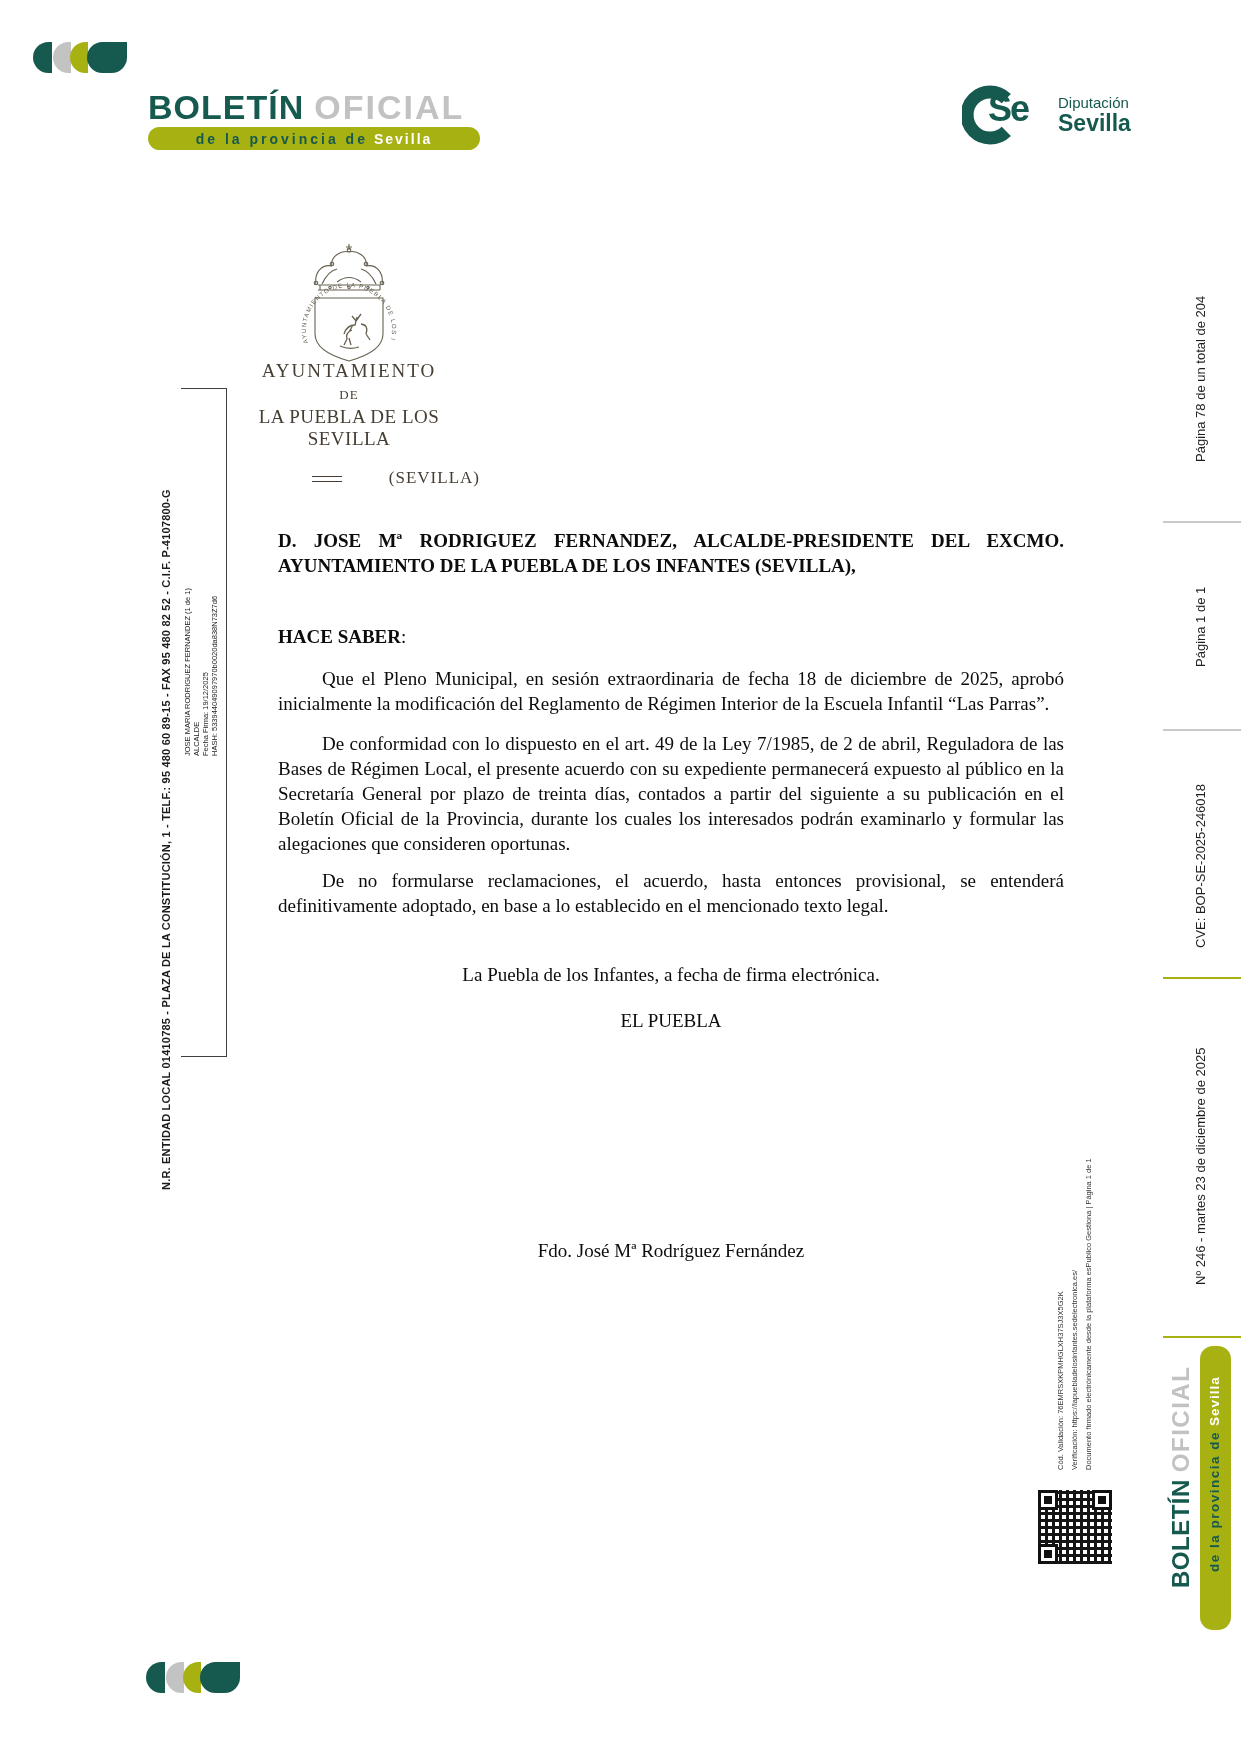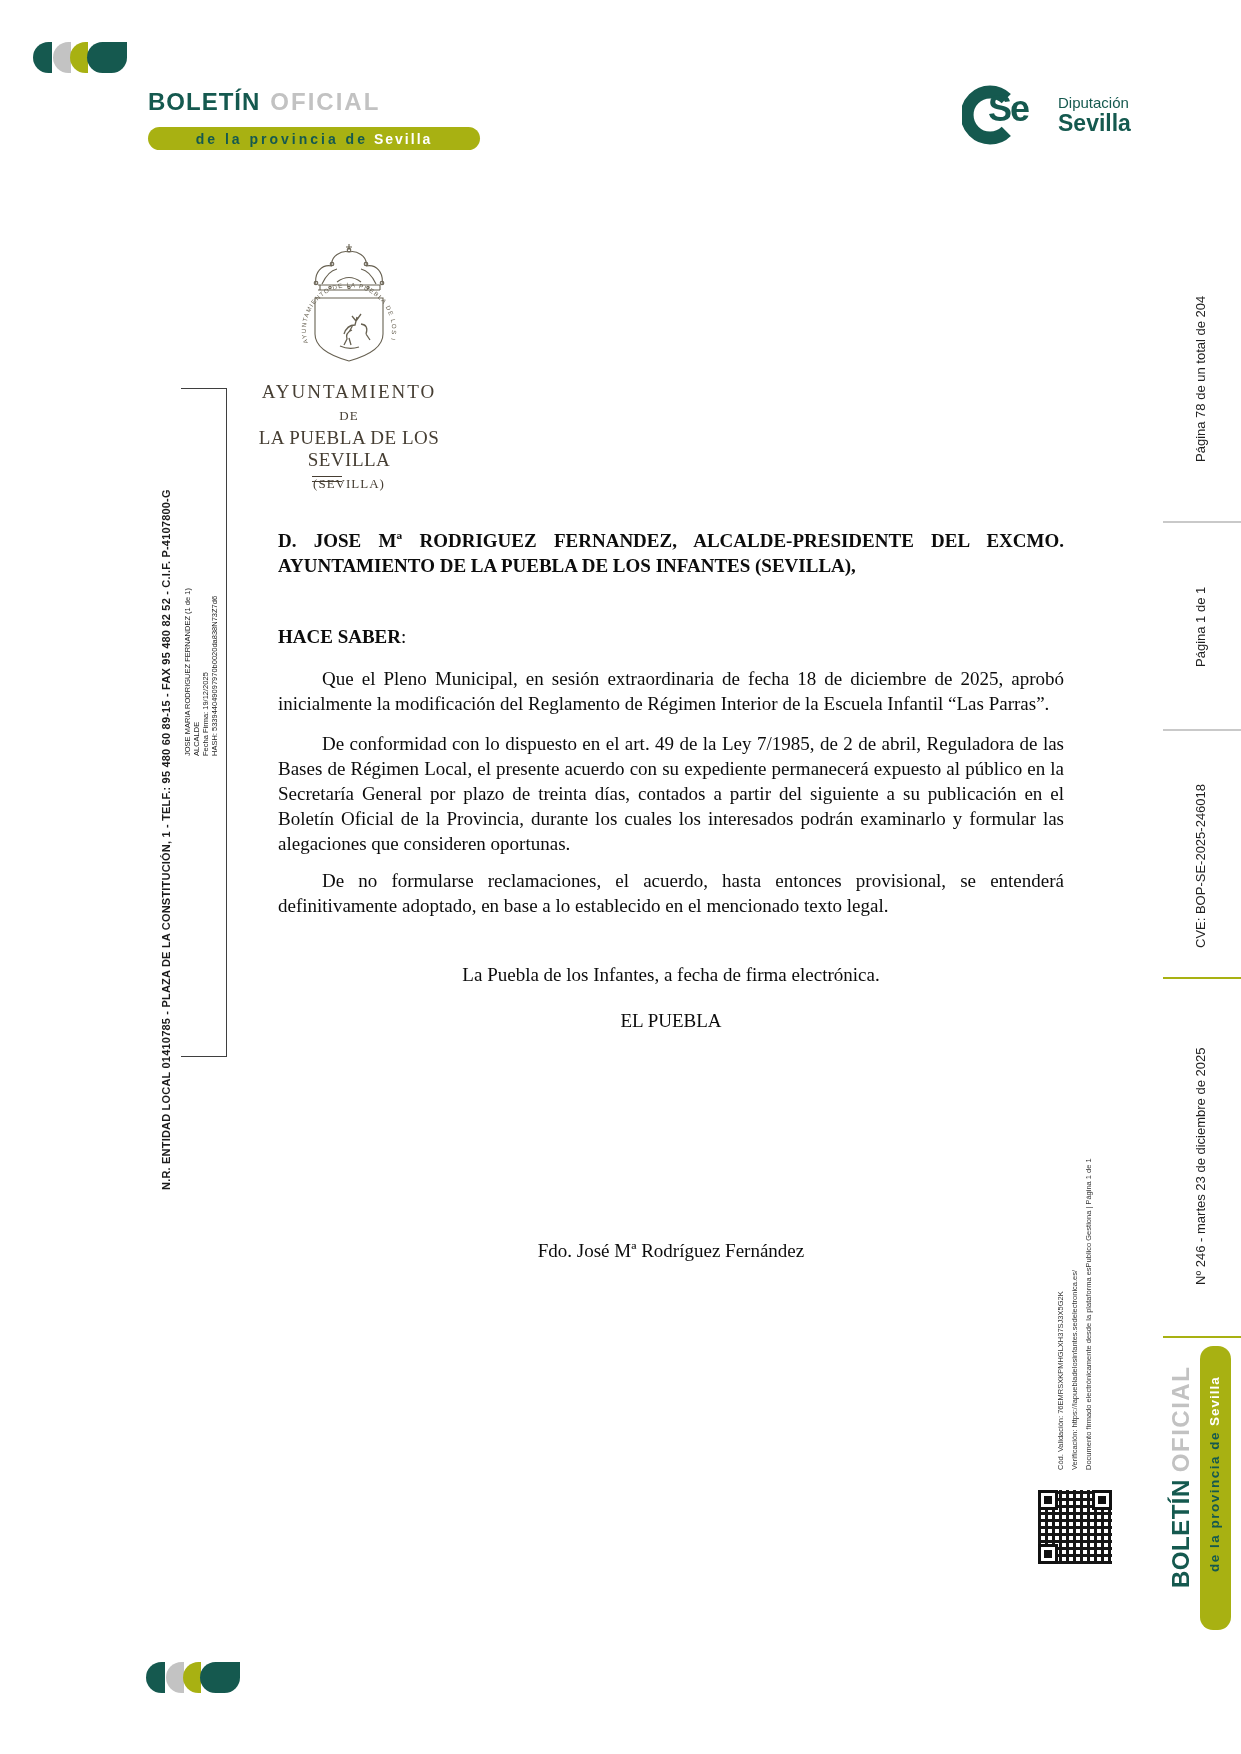--- a/index.html
+++ b/index.html
@@ -8,44 +8,44 @@
 
   
   .marks{position:absolute;width:96px;height:32px;}
   .marks span{position:absolute;top:0;height:31px;}
   .mk1{left:0;width:19px;border-radius:16px 0 0 16px;background:#15594f;}
   .mk2{left:20px;width:18px;border-radius:16px 0 0 16px;background:#c3c3c3;}
   .mk3{left:37px;width:18px;border-radius:16px 0 0 16px;background:#a8b112;}
   .mk4{left:54px;width:40px;border-radius:16px 0 16px 16px;background:#15594f;}
 
   .masthead-title{position:absolute;left:148px;top:88px;font-family:"Liberation Sans",sans-serif;
-      font-size:24px;font-weight:800;letter-spacing:1px;white-space:nowrap;}
+      font-size:34px;font-weight:800;letter-spacing:1px;white-space:nowrap;}
   .masthead-title .bol{color:#15594f;}
   .masthead-title .ofi{color:#c2c2c2;font-weight:700;margin-left:10px;letter-spacing:2px;}
   .province-band{position:absolute;left:148px;top:127px;width:332px;height:23px;border-radius:12px;
       background:#a8b112;display:flex;align-items:center;justify-content:center;
       font-family:"Liberation Sans",sans-serif;font-size:14px;white-space:nowrap;}
   .province-band .pv{color:#15594f;font-weight:600;letter-spacing:3px;}
   .province-band .cy{color:#fff;font-weight:800;letter-spacing:2px;margin-left:6px;}
 
   
   .dip-mark-svg{position:absolute;left:962px;top:84px;}
   .dip-se{position:absolute;left:988px;top:88px;color:#15594f;font-family:"Liberation Sans",sans-serif;
       font-size:36px;font-weight:800;letter-spacing:-2px;}
   .dip-words{position:absolute;left:1058px;top:95px;color:#15594f;font-family:"Liberation Sans",sans-serif;line-height:1;}
   .dip-words .d1{font-size:15px;font-weight:500;}
   .dip-words .d2{font-size:23px;font-weight:800;margin-top:2px;}
 
   
   .arms-svg{position:absolute;left:292px;top:238px;}
-  .arms-captions{position:absolute;left:218px;top:381px;width:262px;text-align:center;color:#463e33;}
+  .arms-captions{position:absolute;left:218px;top:360px;width:262px;text-align:center;color:#463e33;}
   .ac1{font-size:19px;letter-spacing:2px;}
   .ac2{font-size:13px;letter-spacing:1px;margin-top:5px;}
   .ac3{font-size:19px;letter-spacing:0.5px;margin-top:3px;}
-  .ac4{font-size:13px;letter-spacing:1px;margin-top:5px;}
+  .ac4{font-size:17px;letter-spacing:1px;margin-top:18px;text-align:right;}
   .arms-rule{position:absolute;left:312px;top:476px;width:30px;height:4px;
       border-top:1.2px solid #463e33;border-bottom:1.2px solid #463e33;}
 
   
   .doc{position:absolute;left:278px;top:528px;width:786px;font-size:19px;line-height:25px;color:#0c0c0c;}
   .doc .h1a{font-weight:bold;text-align:justify;text-align-last:justify;}
   .doc .h1b{font-weight:bold;text-align:left;}
   .doc .saber{margin-top:46px;}
   .doc .saber b{font-weight:bold;text-align:right;}
   .doc p{margin:0;text-align:justify;text-indent:44px;}

